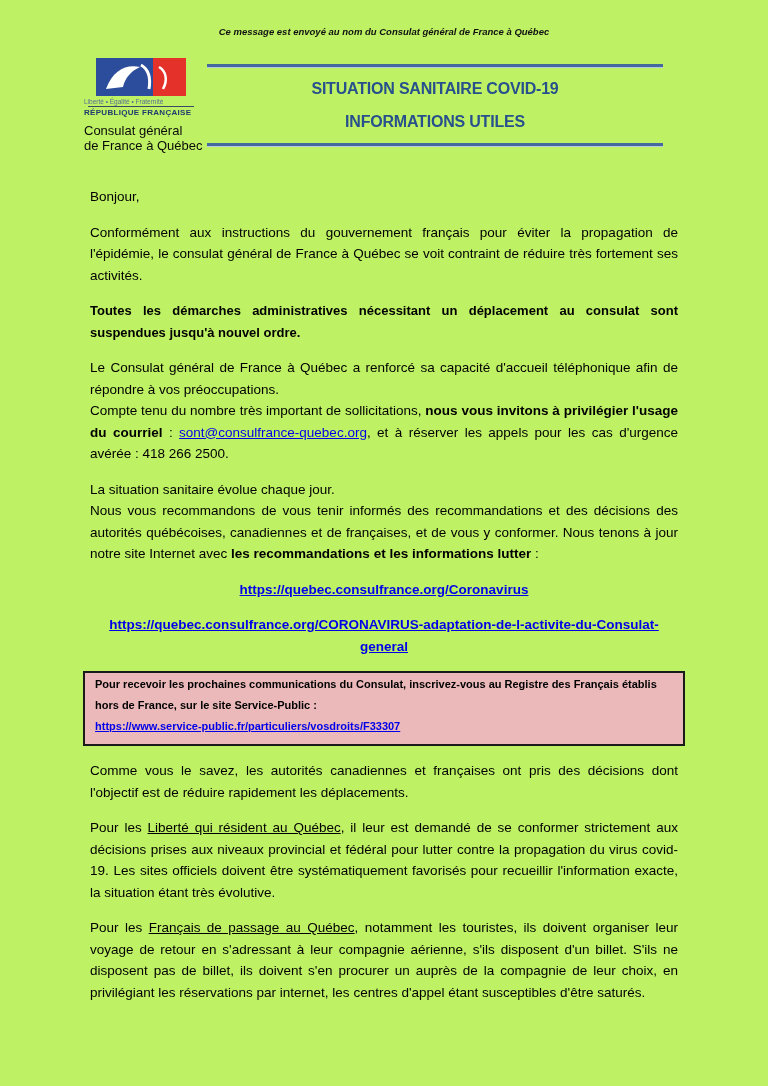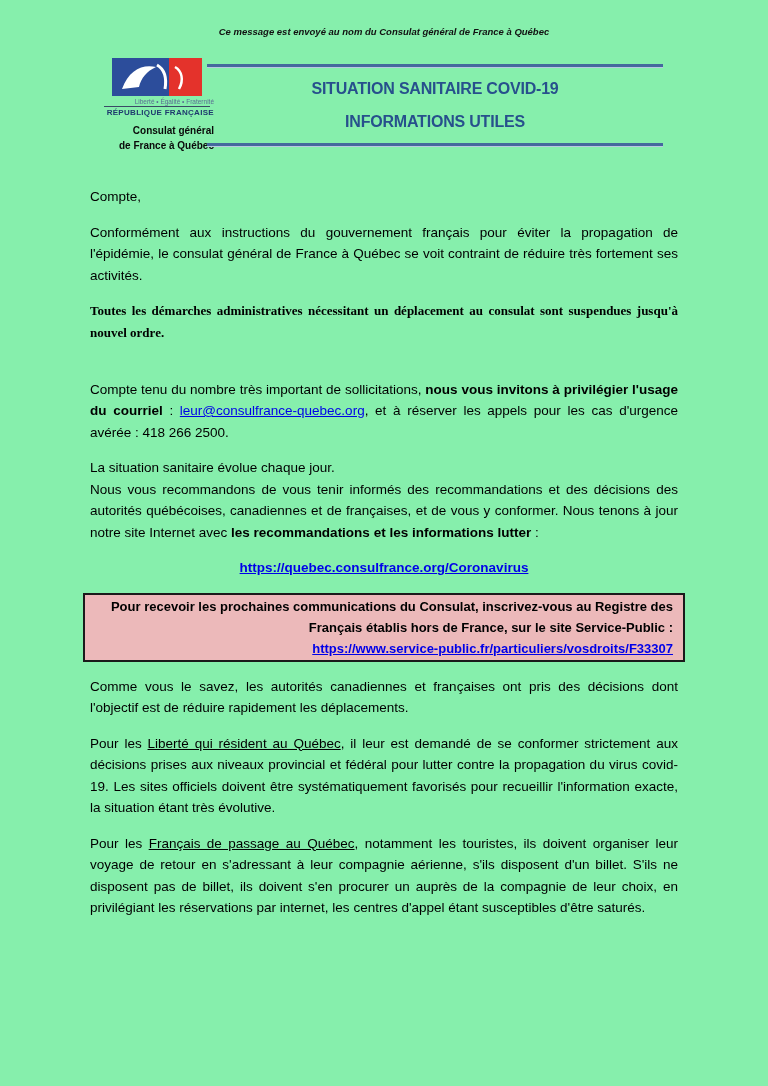--- a/index.html
+++ b/index.html
@@ -4,56 +4,56 @@
 <style>
   :root{
     --title-blue:#27508c; --rule-blue:#44699d; --rule-blue-light:#b9c9e2;
     --link-blue:#0000e8; --notice-bg:#ecb9ba; --notice-border:#1a1a1a;
     --logo-blue:#2c4d9b; --logo-red:#e4322b; --republic-navy:#1e3a6e;
   }
   html,body{margin:0;padding:0;}
   body{background:#888;}
   .page{
     position:relative; width:768px; height:1086px; margin:0 auto;
-    background:#86efac; overflow:hidden;
+    background:#bef264; overflow:hidden;
     font-family:"Liberation Sans","DejaVu Sans",sans-serif; color:#000;
   }
   .top-note{
     position:absolute; top:26px; left:0; right:0; text-align:center;
     font-size:9.5px; font-style:italic; font-weight:bold; color:#111;
   }
   
-  .logo-block{position:absolute; left:100px; top:58px; width:114px; text-align:right;}
+  .logo-block{position:absolute; left:84px; top:58px; width:114px; text-align:left;}
   .logo-flag{display:block; margin:0 auto;}
   .logo-motto{font-size:6.5px; color:#5a6f93; margin-top:2px; white-space:nowrap;}
   .logo-sep{height:1px; background:#3a4a66; margin:1px 4px;}
   .logo-republic{font-size:8px; font-weight:bold; color:var(--republic-navy); letter-spacing:.3px; white-space:nowrap;}
-  .logo-org{font-size:10px; font-weight:bold; line-height:15px; margin-top:6px; color:#0a0a0a; white-space:nowrap;}
+  .logo-org{font-size:13px; font-weight:normal; line-height:15px; margin-top:6px; color:#0a0a0a; white-space:nowrap;}
   
   .title-block{position:absolute; left:207px; top:64px; width:456px;}
   .rule{height:3px; background:var(--rule-blue); border-bottom:1px solid var(--rule-blue-light);}
   .title-text{
     text-align:center; color:var(--title-blue); font-weight:bold;
     font-size:16px; line-height:32px; letter-spacing:-.2px; margin:5px 0;
   }
   
   .doc{
     position:absolute; left:90px; top:186px; width:588px;
     font-size:13.5px; line-height:21.5px; text-align:justify;
   }
   .doc p{margin:0 0 14px 0;}
   .b{font-weight:bold;}
   .ul{text-decoration:underline;}
-  .b-para{font-weight:bold; font-size:13px;font-family:Liberation Serif, serif;}
+  .b-para{font-weight:bold; font-size:13px;}
   .center{text-align:center;}
   a.link{color:var(--link-blue); text-decoration:underline; cursor:pointer;}
   .notice{
     background:var(--notice-bg); border:2px solid var(--notice-border);
-    margin:0 -7px 14px -7px; padding:1px 10px 1px 10px;
-    text-align:right; font-weight:bold; font-size:13px; line-height:21px;
+    margin:0 -7px 14px -7px; padding:1px 10px 7px 10px;
+    text-align:left; font-weight:bold; font-size:11px; line-height:21px;
   }
 </style>
 </head>
 <body>
 
 <div class="page">
 
   <div class="top-note">Ce message est envoyé au nom du Consulat général de France à Québec</div>
 
   <div class="logo-block">
@@ -73,40 +73,43 @@
 
   <div class="title-block">
     <div class="rule"></div>
     <div class="title-text">SITUATION SANITAIRE COVID-19</div>
     <div class="title-text" style="margin-top:-4px;text-align:center;">INFORMATIONS UTILES</div>
     <div class="rule"></div>
   </div>
 
   <div class="doc">
 
-    <p><span>Compte,</span></p>
+    <p><span>Bonjour,</span></p>
 
     <p><span>Conformément aux instructions du gouvernement français pour éviter la propagation de l'épidémie, le consulat général de France à Québec se voit contraint de réduire très fortement ses activités.</span></p>
 
     <p class="b-para"><span>Toutes les démarches administratives nécessitant un déplacement au consulat sont suspendues jusqu'à nouvel ordre.</span></p>
 
     <p>
-      <br>
-      <span>Compte tenu du nombre très important de sollicitations, </span><span class="b">nous vous invitons à privilégier l'usage du courriel</span><span> : </span><a class="link">leur@consulfrance-quebec.org</a><span>, et à réserver les appels pour les cas d'urgence avérée : 418 266 2500.</span>
+      <span>Le Consulat général de France à Québec a renforcé sa capacité d'accueil téléphonique afin de répondre à vos préoccupations.</span><br>
+      <span>Compte tenu du nombre très important de sollicitations, </span><span class="b">nous vous invitons à privilégier l'usage du courriel</span><span> : </span><a class="link">sont@consulfrance-quebec.org</a><span>, et à réserver les appels pour les cas d'urgence avérée : 418 266 2500.</span>
     </p>
 
     <p>
       <span>La situation sanitaire évolue chaque jour.</span><br>
       <span>Nous vous recommandons de vous tenir informés des recommandations et des décisions des autorités québécoises, canadiennes et de françaises, et de vous y conformer. Nous tenons à jour notre site Internet avec </span><span class="b">les recommandations et les informations lutter</span><span> :</span>
     </p>
 
     <p class="center">
       <a class="link b">https://quebec.consulfrance.org/Coronavirus</a>
     </p>
 
+    <p class="center">
+      <a class="link b">https://quebec.consulfrance.org/CORONAVIRUS-adaptation-de-l-activite-du-Consulat-general</a>
+    </p>
 
     <div class="notice">
       <span>Pour recevoir les prochaines communications du Consulat, inscrivez-vous au Registre des Français établis hors de France, sur le site Service-Public :</span><br>
       <a class="link">https://www.service-public.fr/particuliers/vosdroits/F33307</a>
     </div>
 
     <p><span>Comme vous le savez, les autorités canadiennes et françaises ont pris des décisions dont l'objectif est de réduire rapidement les déplacements.</span></p>
 
     <p>
       <span>Pour les </span><span class="ul">Liberté qui résident au Québec</span><span>, il leur est demandé de se conformer strictement aux décisions prises aux niveaux provincial et fédéral pour lutter contre la propagation du virus covid-19. Les sites officiels doivent être systématiquement favorisés pour recueillir l'information exacte, la situation étant très évolutive.</span>

